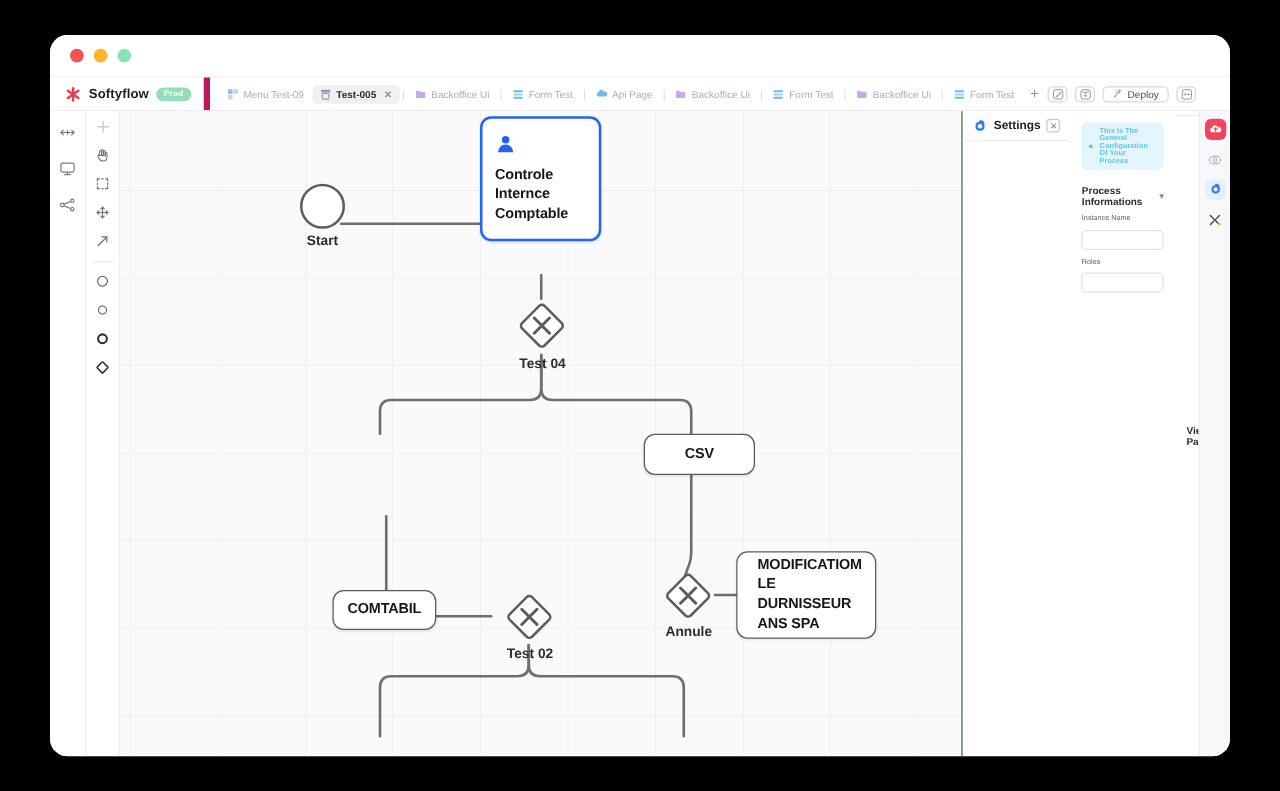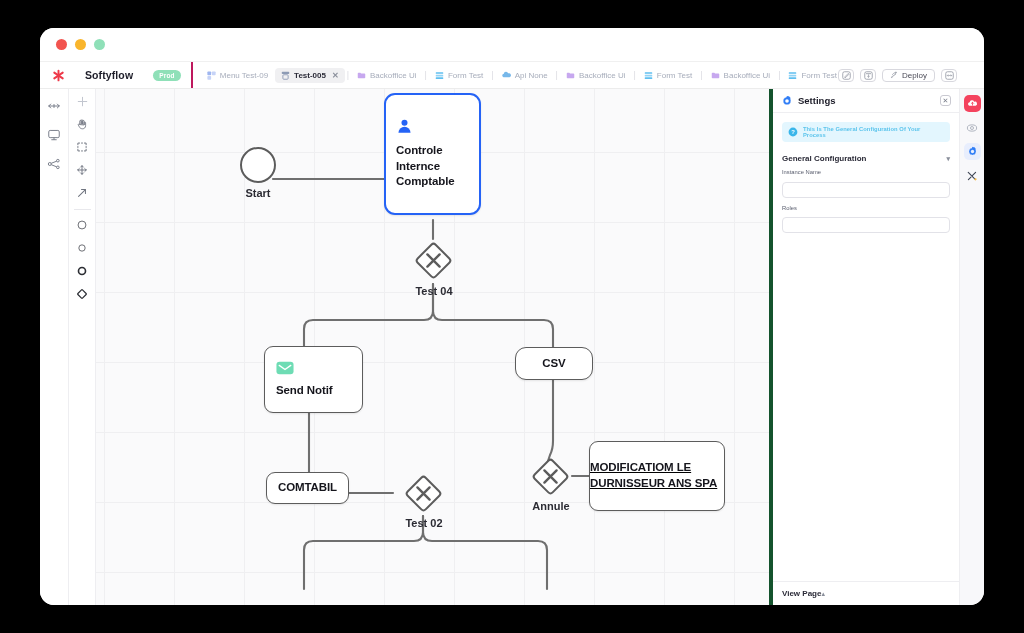--- a/index.html
+++ b/index.html
@@ -36,22 +36,22 @@
     height: 27px;
     display: flex; align-items: center;
     border-bottom: 1px solid #ececec;
     background: #ffffff;
     font-size: 9px;
   }
   #brand-block {
     display: flex; align-items: center;
     padding: 0 10px 0 12px;
     height: 100%;
-    border-right: 2px solid #be185d;
-    gap: 20px;
+    border-right: 5px solid #be185d;
+    gap: 6px;
   }
   #logo-mark { width: 13px; height: 13px; flex: 0 0 13px; }
   #brand-name { font-size: 10.5px; font-weight: bold; color: #1c1c28; letter-spacing: .1px; }
   #env-badge {
     font-size: 6.5px; font-weight: bold; color: #ffffff;
     background: #8fe0b8; border-radius: 7px;
     padding: 2px 6px; letter-spacing: .2px;
   }
   #tabstrip {
     flex: 1 1 auto; display: flex; align-items: center;
@@ -139,22 +139,22 @@
 
   .node-label {
     position: absolute;
     font-size: 11px; font-weight: bold; color: #2b2b33;
     text-align: center; white-space: nowrap;
   }
 
   
   #settings {
     width: 190px; background: #ffffff;
-    border-left: 4px solid #14532d;
-    display: flex; flex-direction: column;
+    border-left: 1px solid #14532d;
+    display: flex; flex-direction: row;
   }
   #settings-head {
     height: 24px; display: flex; align-items: center;
     padding: 0 8px; gap: 5px;
     border-bottom: 1px solid #eeeef1;
   }
   #settings-title { font-size: 9.5px; font-weight: bold; color: #1c1c28; flex: 1 1 auto; }
   #settings-close {
     width: 11px; height: 11px; border: 1px solid #c9c9d1; border-radius: 3px;
     display: flex; align-items: center; justify-content: center;
@@ -261,21 +261,21 @@
           <rect x="1" y="5" width="10" height="2.2" rx="0.7" fill="#93d4f5"></rect>
           <rect x="1" y="8.4" width="10" height="2.2" rx="0.7" fill="#5fbff0"></rect>
         </svg>
         <span>Form Test</span>
       </div>
       <span class="tab-sep">|</span>
       <div class="tab">
         <svg class="tab-icon" viewBox="0 0 12 12">
           <path d="M2 8.2a2.3 2.3 0 0 1 .4-4.5 3 3 0 0 1 5.8-.6 2.6 2.6 0 0 1 1.9 5.1z" fill="#77b8ea"></path>
         </svg>
-        <span>Api None</span>
+        <span>Api Page</span>
       </div>
       <span class="tab-sep">|</span>
       <div class="tab">
         <svg class="tab-icon" viewBox="0 0 12 12">
           <path d="M1 3.2a1 1 0 0 1 1-1h2.4l1 1.2H10a1 1 0 0 1 1 1v4.4a1 1 0 0 1-1 1H2a1 1 0 0 1-1-1z" fill="#c7a8ef"></path>
         </svg>
         <span>Backoffice Ui</span>
       </div>
       <span class="tab-sep">|</span>
       <div class="tab">
@@ -453,49 +453,40 @@
           <line x1="476" y1="387" x2="496" y2="387"></line>
 
           <path d="M327 427 V443 Q327 452 318 452 H217 Q208 452 208 461 V500"></path>
           <path d="M327 427 V443 Q327 452 336 452 H442 Q451 452 451 461 V500"></path>
         </g>
       </svg>
 
       <div class="node" style="left:144px; top:58px; width:36px; height:36px; border-radius:50%; border-width:2.2px; box-shadow:none;"></div>
       <div class="node-label" style="left:124px; top:98px; width:76px;">Start</div>
 
-      <div class="node selected" style="left:288px; top:4px; width:97px; height:122px; padding:9px 10px;border-radius:11px;">
+      <div class="node selected" style="left:288px; top:4px; width:97px; height:100px; padding:9px 10px;">
         <span class="node-glyph">
           <svg width="17" height="17" viewBox="0 0 18 18">
             <circle cx="9" cy="5" r="3.2" fill="#2563f6"></circle>
             <path d="M2.6 15.6a6.4 6.4 0 0 1 12.8 0z" fill="#2563f6"></path>
           </svg>
         </span>
         <span class="node-title">Controle Internce Comptable</span>
       </div>
 
       <div style="position:absolute; left:315px; top:149px; width:45px; height:45px;">
         <svg width="45" height="45" viewBox="0 0 45 45">
           <rect x="22.5" y="4.6" width="25.4" height="25.4" rx="3" transform="rotate(45 22.5 4.6)" fill="#ffffff" stroke="#5c5c5c" stroke-width="2"></rect>
           <path d="M16.4 16.4 28.6 28.6 M28.6 16.4 16.4 28.6" stroke="#5c5c5c" stroke-width="2.4" stroke-linecap="round"></path>
         </svg>
       </div>
       <div class="node-label" style="left:299px; top:196px; width:78px;">Test 04</div>
 
-      <div class="node" style="left:168px; top:257px; width:99px; height:67px; padding:9px 11px;">
-        <span class="node-glyph">
-          <svg width="18" height="14" viewBox="0 0 20 15">
-            <rect x="0.5" y="0.5" width="19" height="14" rx="3.4" fill="#6edcb4"></rect>
-            <path d="M3.6 4.6 10 9.2l6.4-4.6" fill="none" stroke="#ffffff" stroke-width="1.5" stroke-linecap="round" stroke-linejoin="round"></path>
-          </svg>
-        </span>
-        <span class="node-title">Send Notif</span>
-      </div>
-
-      <div class="node" style="left:419px; top:258px; width:78px; height:33px; align-items:center;border-radius:11px;">
+
+      <div class="node" style="left:419px; top:258px; width:89px; height:33px; align-items:center;">
         <span class="node-title">CSV</span>
       </div>
 
       <div class="node" style="left:170px; top:383px; width:83px; height:32px; align-items:center;">
         <span class="node-title">COMTABIL</span>
       </div>
 
       <div style="position:absolute; left:305px; top:382px; width:45px; height:45px;">
         <svg width="45" height="45" viewBox="0 0 45 45">
           <rect x="22.5" y="4.6" width="25.4" height="25.4" rx="3" transform="rotate(45 22.5 4.6)" fill="#ffffff" stroke="#5c5c5c" stroke-width="2"></rect>
@@ -505,21 +496,21 @@
       <div class="node-label" style="left:289px; top:428px; width:78px;">Test 02</div>
 
       <div style="position:absolute; left:432px; top:365px; width:45px; height:45px;">
         <svg width="45" height="45" viewBox="0 0 45 45">
           <rect x="22.5" y="4.6" width="25.4" height="25.4" rx="3" transform="rotate(45 22.5 4.6)" fill="#ffffff" stroke="#5c5c5c" stroke-width="2"></rect>
           <path d="M16.4 16.4 28.6 28.6 M28.6 16.4 16.4 28.6" stroke="#5c5c5c" stroke-width="2.4" stroke-linecap="round"></path>
         </svg>
       </div>
       <div class="node-label" style="left:416px; top:411px; width:78px;">Annule</div>
 
-      <div class="node" style="left:493px; top:352px; width:136px; height:70px; padding:8px 0;text-decoration:underline;">
+      <div class="node" style="left:493px; top:352px; width:112px; height:70px; padding:8px 16px;">
         <span class="node-title">MODIFICATIOM LE DURNISSEUR ANS SPA</span>
       </div>
 
     </div>
 
     <div id="settings">
       <div id="settings-head">
         <svg width="12" height="12" viewBox="0 0 16 16">
           <path d="M8 1.2l1.3.55 1.4-.2.75 1.2 1.2.75-.2 1.4L13 8l-.55 1.3.2 1.4-1.2.75-.75 1.2-1.4-.2L8 13l-1.3-.55-1.4.2-.75-1.2-1.2-.75.2-1.4L3 8l.55-1.3-.2-1.4 1.2-.75.75-1.2 1.4.2z" fill="#2f7df6"></path>
           <circle cx="8" cy="8" r="2.4" fill="#ffffff"></circle>
@@ -531,21 +522,21 @@
       <div id="settings-body">
         <div id="info-banner">
           <svg width="10" height="10" viewBox="0 0 14 14">
             <circle cx="7" cy="7" r="6.2" fill="#3ab6ea"></circle>
             <text x="7" y="10.2" font-size="8.4" font-family="Liberation Sans, sans-serif" fill="#ffffff" text-anchor="middle" font-weight="bold">?</text>
           </svg>
           <span id="info-banner-text">This Is The General Configuration Of Your Process</span>
         </div>
 
         <div class="section-head">
-          <span>General Configuration</span>
+          <span>Process Informations</span>
           <span class="chev">▾</span>
         </div>
 
 
         <div class="field">
           <label class="field-label">Instance Name</label>
           <input class="field-input" value="" style="">
         </div>
 
         <div class="field">

